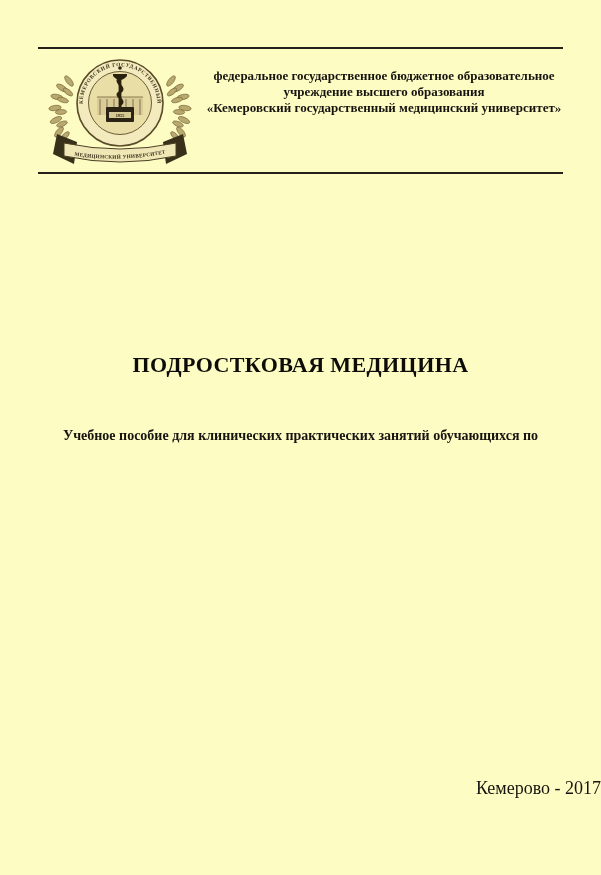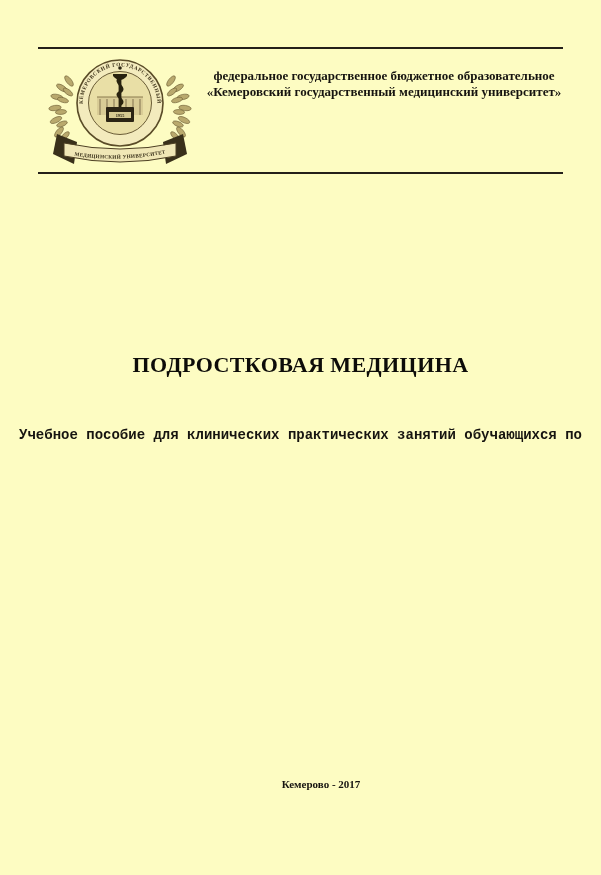--- a/index.html
+++ b/index.html
@@ -64,30 +64,30 @@
   .subtitle {
     position: absolute;
     left: 0;
     top: 423px;
     width: 601px;
     text-align: center;
     font-weight: bold;
     font-size: 14px;
     line-height: 25.5px;
   }
-  .subtitle .sub-line { white-space: nowrap; font-family: Liberation Mono, monospace; }
+  .subtitle .sub-line { white-space: nowrap; }
 
   .footer {
     position: absolute;
     left: 41px;
     top: 778px;
     width: 560px;
-    text-align: center;
-    font-weight: bold;
-    font-size: 11px;
+    text-align: right;
+    font-weight: normal;
+    font-size: 18px;
     white-space: nowrap;
   }
 
   .emblem text {
     font-family: "Liberation Serif", "DejaVu Serif", serif;
     font-weight: bold;
   }
 </style>
 </head>
 <body>
@@ -165,20 +165,21 @@
   </g>
 
   <path d="M 17 89 Q 73 101 129 89 L 129 102 Q 73 114 17 102 Z" fill="#f0e7b6" stroke="#4c3f22" stroke-width="1"></path>
   <text font-size="5.2" fill="#352c16" letter-spacing="0.3">
     <textPath href="#bannerPath" startOffset="50%" text-anchor="middle">МЕДИЦИНСКИЙ УНИВЕРСИТЕТ</textPath>
   </text>
 </svg>
 
 <div class="org">
   <div class="org-line">федеральное государственное бюджетное образовательное</div>
+  <div class="org-line">учреждение высшего образования</div>
   <div class="org-line">«Кемеровский государственный медицинский университет»</div>
 </div>
 
 <h1 class="title">ПОДРОСТКОВАЯ МЕДИЦИНА</h1>
 
 <div class="subtitle">
   <div class="sub-line">Учебное пособие для клинических практических занятий обучающихся по</div>
 </div>
 
 <div class="footer">Кемерово - 2017</div>

